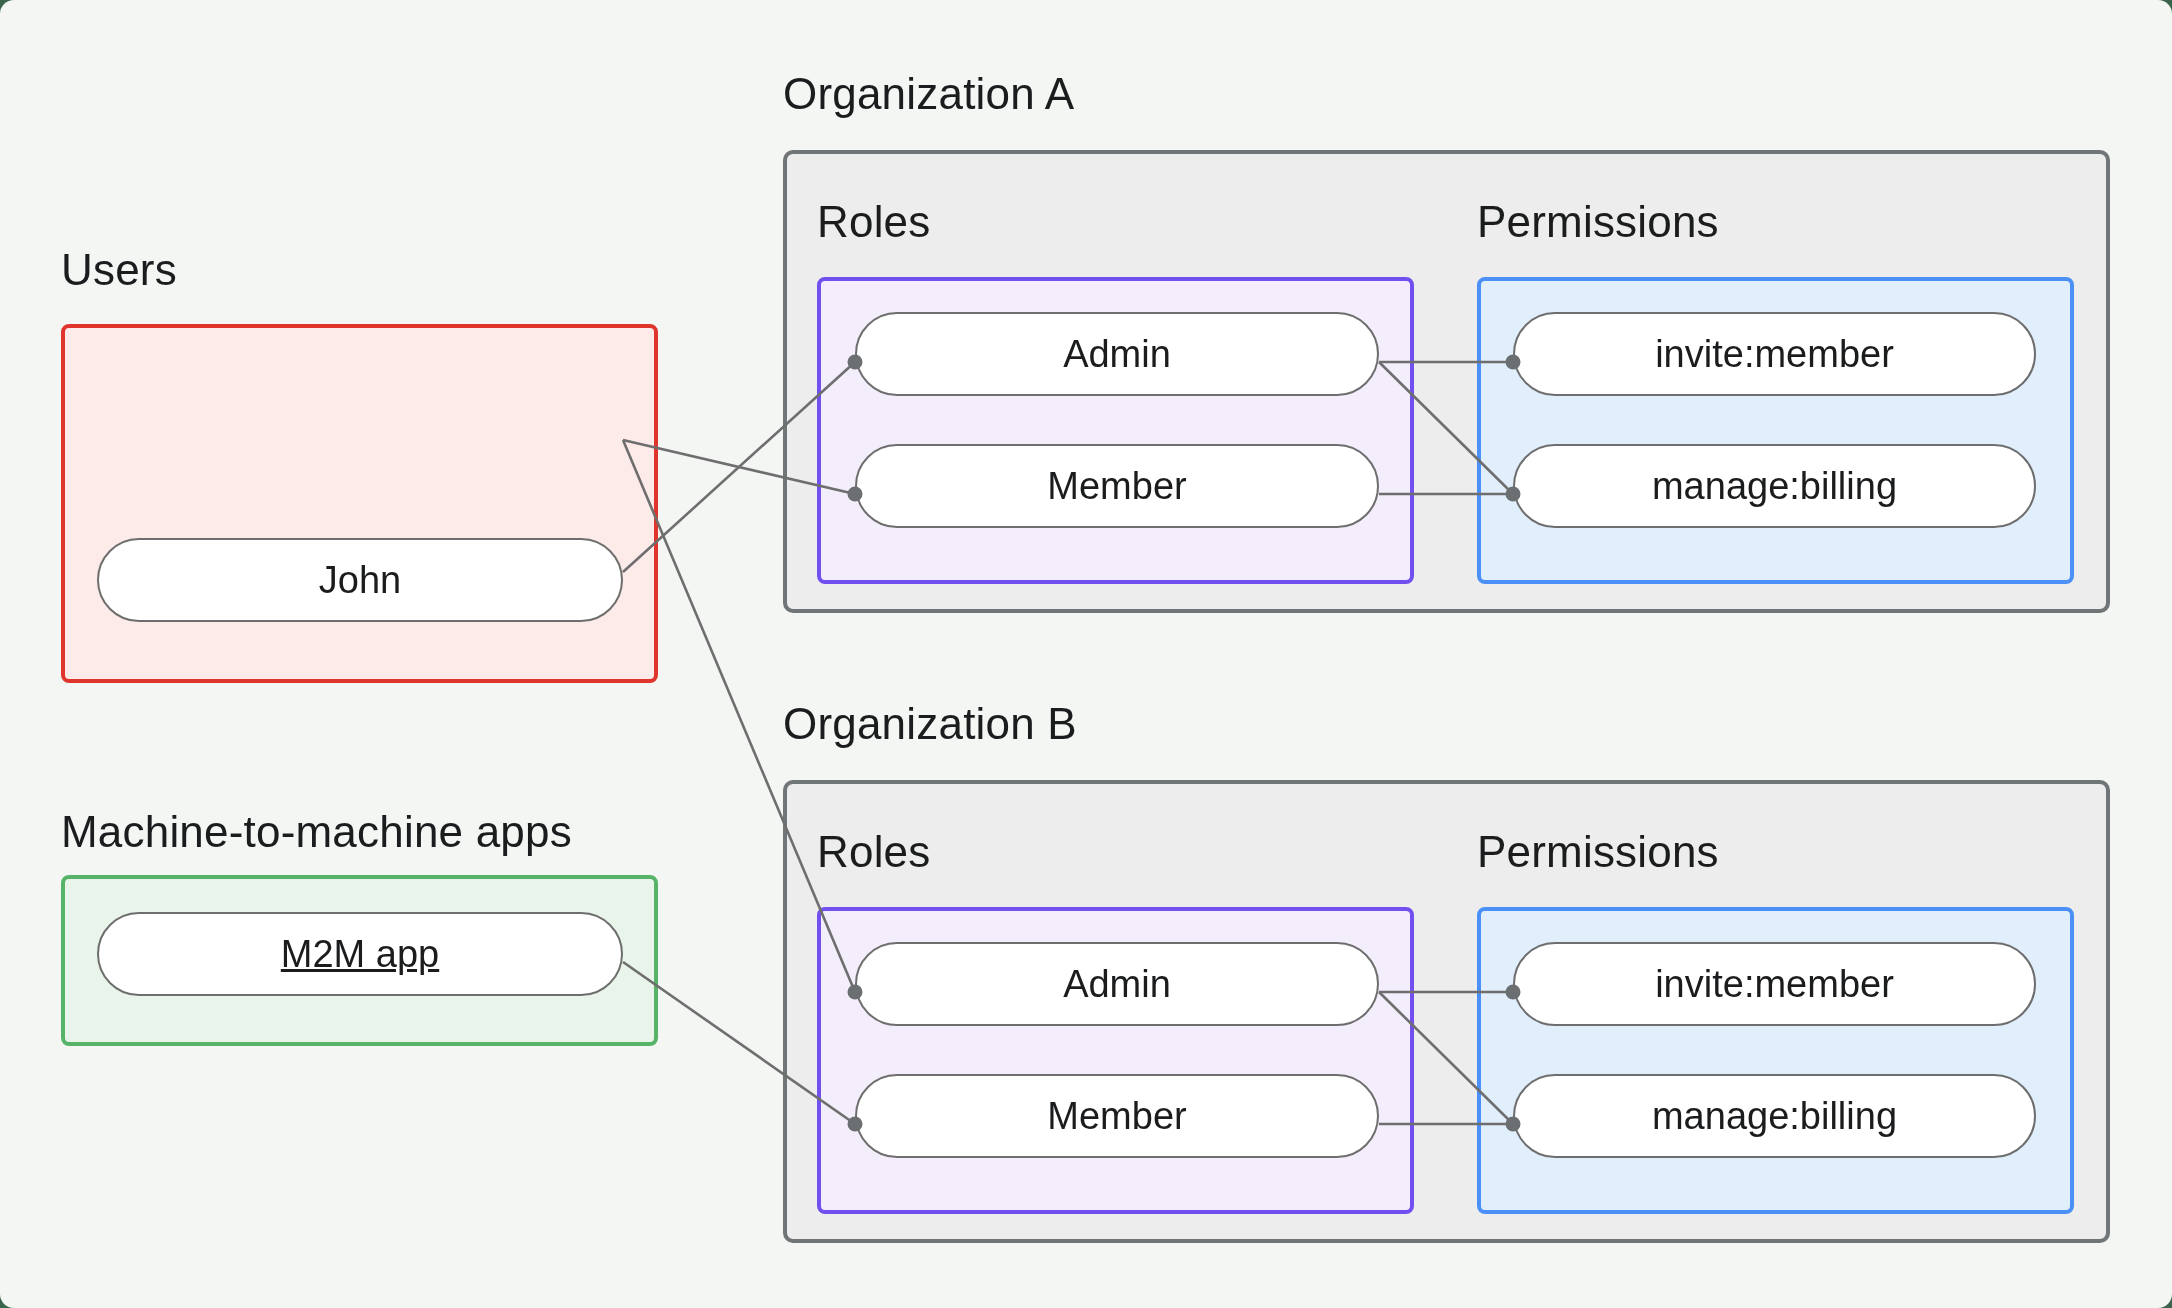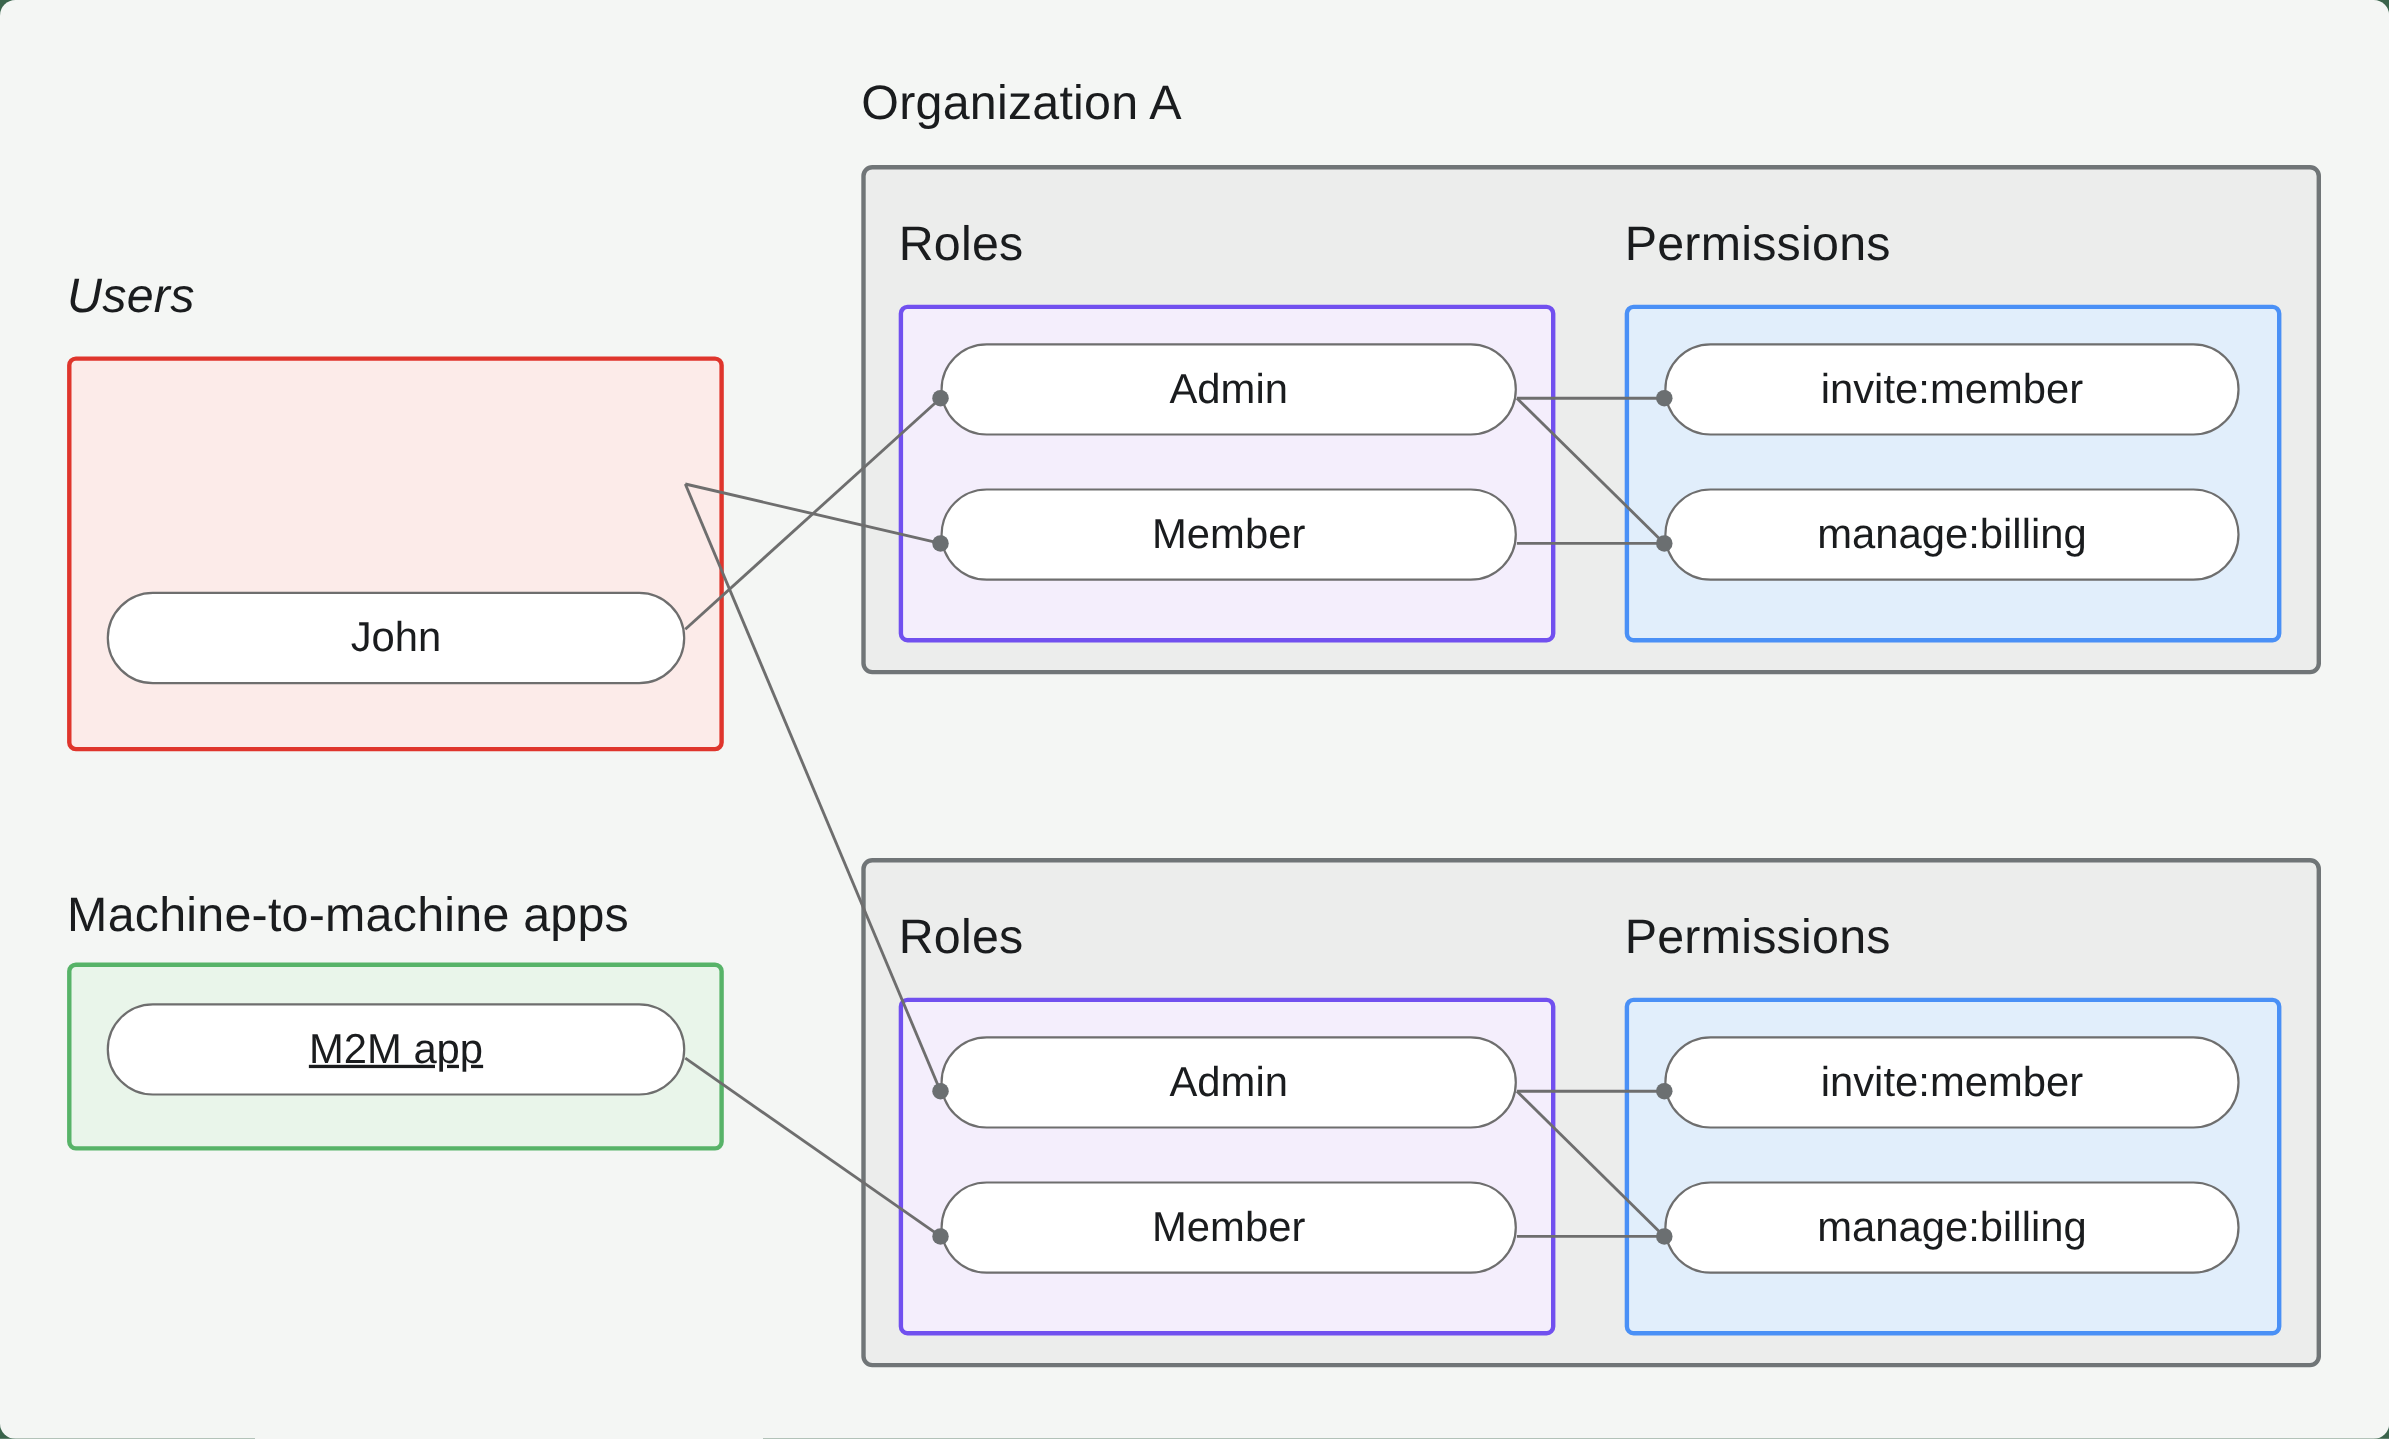--- a/index.html
+++ b/index.html
@@ -60,21 +60,21 @@
     font-size:38px;
     color:var(--text);
     white-space:nowrap;
   }
   .wires{
     position:absolute;left:0;top:0;
     pointer-events:none;
   }
 
   
-  #users-label{left:61px;top:248px;font-style:italic;}
+  #users-label{left:61px;top:248px;}
   #users-box{left:61px;top:324px;width:597px;height:359px;}
   #pill-sarah{left:97px;top:390px;width:526px;}
   #pill-john{left:97px;top:522px;width:526px;margin-top:16px;}
   #m2m-label{left:61px;top:798px;margin-top:12px;}
   #m2m-box{left:61px;top:875px;width:597px;height:171px;}
   #pill-m2m{left:97px;top:912px;width:526px;text-decoration:underline;}
 
   
   #orga-title{left:783px;top:72px;}
   #orga-box{left:783px;top:150px;width:1327px;height:463px;}
@@ -116,20 +116,21 @@
   <div class="org-box" id="orga-box"></div>
   <div class="heading" id="orga-roles-label">Roles</div>
   <div class="group-box roles-box" id="orga-roles-box"></div>
   <div class="pill" id="pill-orga-admin">Admin</div>
   <div class="pill" id="pill-orga-member">Member</div>
   <div class="heading" id="orga-perms-label">Permissions</div>
   <div class="group-box perms-box" id="orga-perms-box"></div>
   <div class="pill" id="pill-orga-invite">invite:member</div>
   <div class="pill" id="pill-orga-manage">manage:billing</div>
 
+  <div class="heading" id="orgb-title">Organization B</div>
   <div class="org-box" id="orgb-box"></div>
   <div class="heading" id="orgb-roles-label">Roles</div>
   <div class="group-box roles-box" id="orgb-roles-box"></div>
   <div class="pill" id="pill-orgb-admin">Admin</div>
   <div class="pill" id="pill-orgb-member">Member</div>
   <div class="heading" id="orgb-perms-label">Permissions</div>
   <div class="group-box perms-box" id="orgb-perms-box"></div>
   <div class="pill" id="pill-orgb-invite">invite:member</div>
   <div class="pill" id="pill-orgb-manage">manage:billing</div>
 

